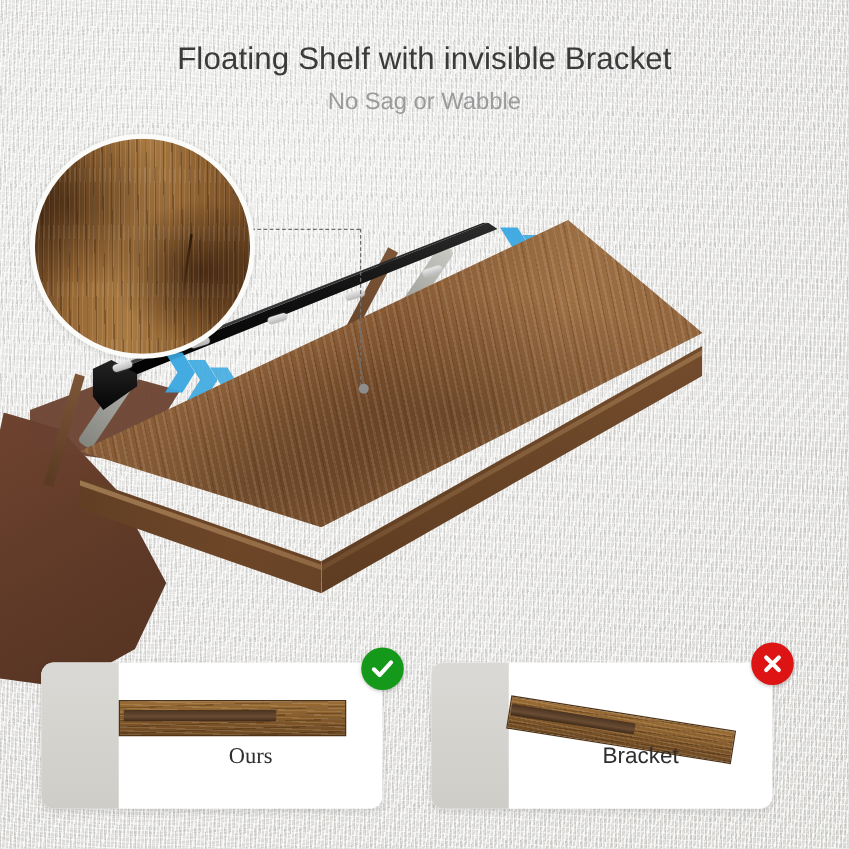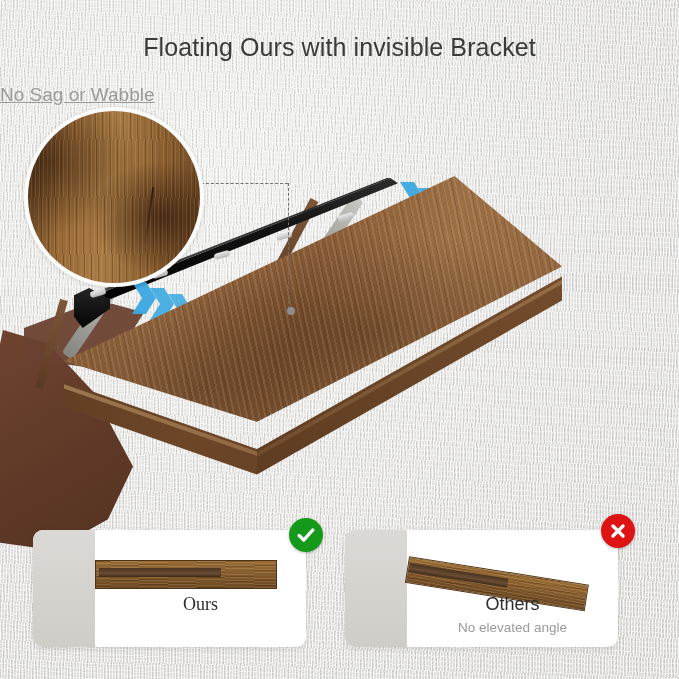--- a/index.html
+++ b/index.html
@@ -26,22 +26,22 @@
       repeating-radial-gradient(circle at 73% 12%, rgba(140,140,135,.18) 0 1px, rgba(0,0,0,0) 1px 4px);
     mix-blend-mode:overlay;
   }
 
   
   #title{
     position:absolute;left:0;right:0;top:33px;text-align:center;
     font-size:25px;color:#3b3b3b;letter-spacing:.1px;white-space:nowrap;
   }
   #subtitle{
-    position:absolute;left:0;right:0;top:84px;
-    font-size:19px;color:#9b9b9b;text-decoration:underline;
+    position:absolute;left:0;right:0;top:71px;text-align:center;
+    font-size:19px;color:#9b9b9b;
   }
 
   
   #floorshadow{
     position:absolute;left:-22px;top:330px;width:250px;height:220px;
     background:linear-gradient(150deg,#6f4430 0%,#5d3826 55%,#52301f 100%);
     clip-path:polygon(10% 0%,28% 6%,46% 28%,62% 62%,52% 86%,30% 100%,4% 96%,0% 52%);
     filter:blur(.4px);
   }
   #floorshadow2{
@@ -202,21 +202,21 @@
   }
   #badge-ok{right:-17px;top:-12px;background:#15991a;}
   #badge-no{right:-17px;top:-16px;background:#de1414;}
   .badge svg{width:22px;height:22px;}
 </style>
 </head>
 <body>
 
 <div id="wall"></div>
 
-<div id="title">Floating Ours with invisible Bracket</div>
+<div id="title">Floating Shelf with invisible Bracket</div>
 <div id="subtitle">No Sag or Wabble</div>
 
 <div id="floorshadow"></div>
 <div id="floorshadow2"></div>
 
 <div id="bracket">
 
   <div class="strut" style="left:310px;top:200px;width:9px;height:120px;transform:rotate(28deg);transform-origin:top center;"></div>
   <div class="strut" style="left:60px;top:300px;width:8px;height:92px;transform:rotate(16deg);transform-origin:top center;"></div>
 
@@ -280,21 +280,20 @@
     </svg>
   </div>
 </div>
 
 <div class="card" id="card-others">
   <div class="wallblock"></div>
 
   <div class="xsec" style="left:62px;top:26px;width:180px;height:25px;transform:rotate(9deg);transform-origin:left center;"></div>
   <div class="xslot" style="left:64px;top:33px;width:100px;height:9px;transform:rotate(9deg);transform-origin:left center;"></div>
 
-  <div class="label-main">Others</div>
-  <div class="label-sub">No elevated angle</div>
+  <div class="label-main">Bracket</div>
 
   <div class="badge" id="badge-no">
     <svg viewBox="0 0 24 24">
       <path d="M6.5 6.5 L17.5 17.5 M17.5 6.5 L6.5 17.5" stroke="#ffffff" stroke-width="3.6" fill="none" stroke-linecap="round"></path>
     </svg>
   </div>
 </div>
 
 </body></html>

